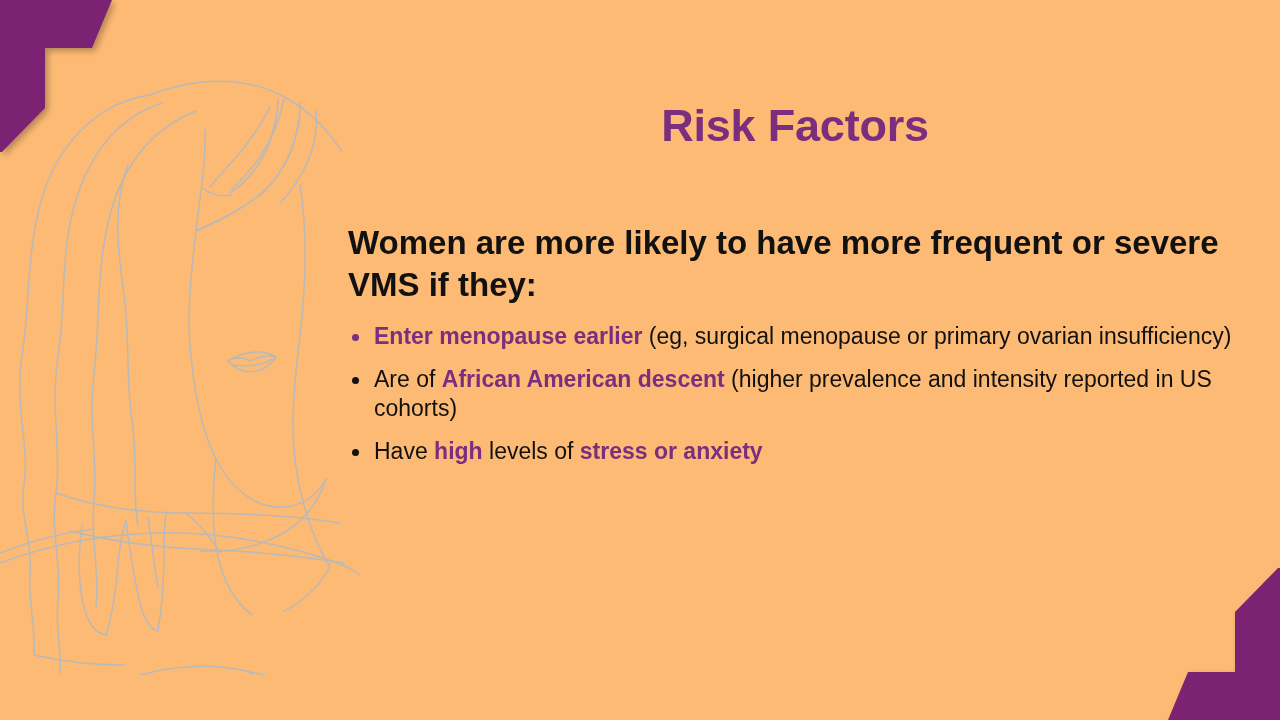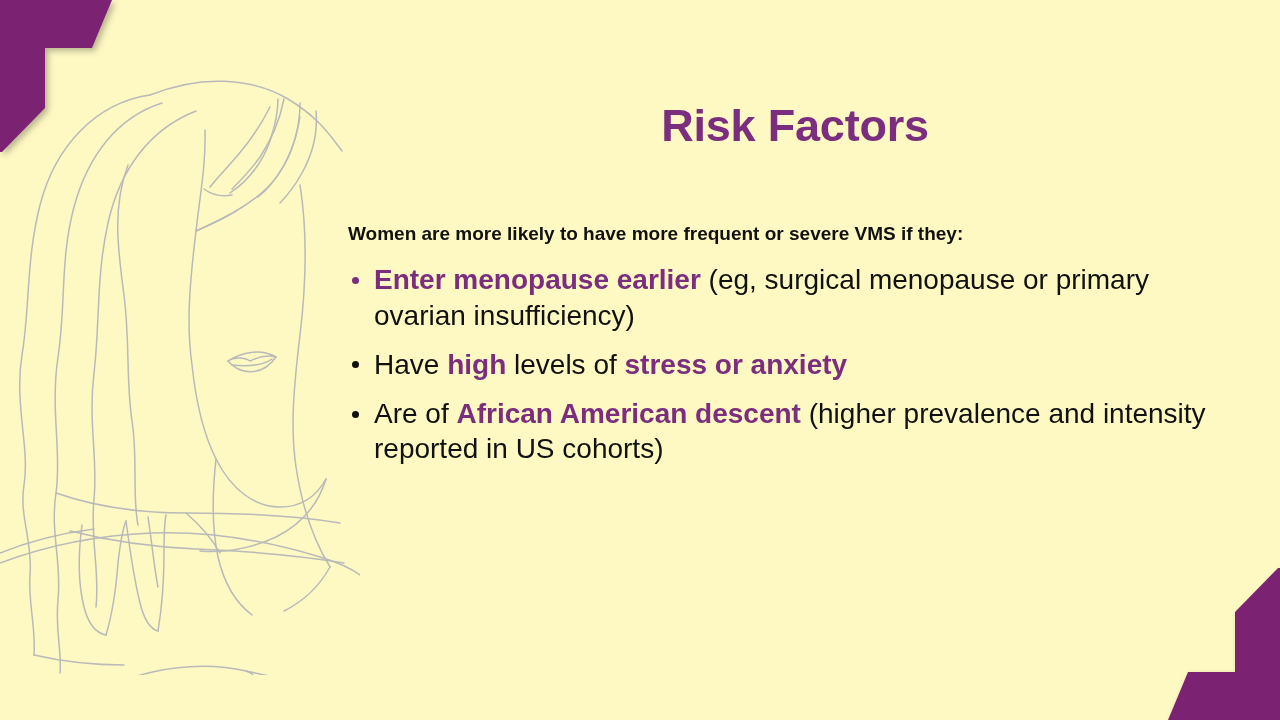--- a/index.html
+++ b/index.html
@@ -4,21 +4,21 @@
 <style>
   html, body {
     margin: 0;
     padding: 0;
     background: #ffffff;
   }
   #slide {
     position: relative;
     width: 1280px;
     height: 720px;
-    background: #fef9c3;
+    background: #fdba74;
     overflow: hidden;
     font-family: "Liberation Sans", sans-serif;
   }
 
   
   .corner-svg {
     position: absolute;
     top: 0;
     left: 0;
     width: 1280px;
@@ -50,36 +50,36 @@
   }
 
   
   #body-block {
     position: absolute;
     left: 348px;
     top: 222px;
     width: 898px;
   }
   #intro {
-    font-size: 19px;
+    font-size: 33px;
     font-weight: bold;
     color: #111111;
     line-height: 1.28;
     margin: 0 0 16px 0;
   }
   ul.bullets {
     list-style: none;
     margin: 0;
     padding: 0;
   }
   ul.bullets > li {
     position: relative;
     padding-left: 26px;
     margin-bottom: 14px;
-    font-size: 28px;
+    font-size: 23px;
     color: #111111;
     line-height: 1.26;
   }
   ul.bullets > li .dot {
     position: absolute;
     left: 4px;
     top: 0.52em;
     width: 7px;
     height: 7px;
     border-radius: 50%;
@@ -174,24 +174,24 @@
 
       <li class="accent-bullet">
         <span class="dot"></span>
         <span class="hl">Enter menopause earlier</span><span> (eg, surgical menopause or primary ovarian insufficiency)</span>
       </li>
 
 
 
       <li>
         <span class="dot"></span>
-        <span>Have </span><span class="hl">high</span><span> levels of </span><span class="hl">stress or anxiety</span><span></span>
+        <span>Are of </span><span class="hl">African American descent</span><span> (higher prevalence and intensity reported in US cohorts)</span>
       </li>
 
       <li>
         <span class="dot"></span>
-        <span>Are of </span><span class="hl">African American descent</span><span> (higher prevalence and intensity reported in US cohorts)</span>
+        <span>Have </span><span class="hl">high</span><span> levels of </span><span class="hl">stress or anxiety</span><span></span>
       </li>
 
     </ul>
   </div>
 
 </div>
 
 </body></html>

